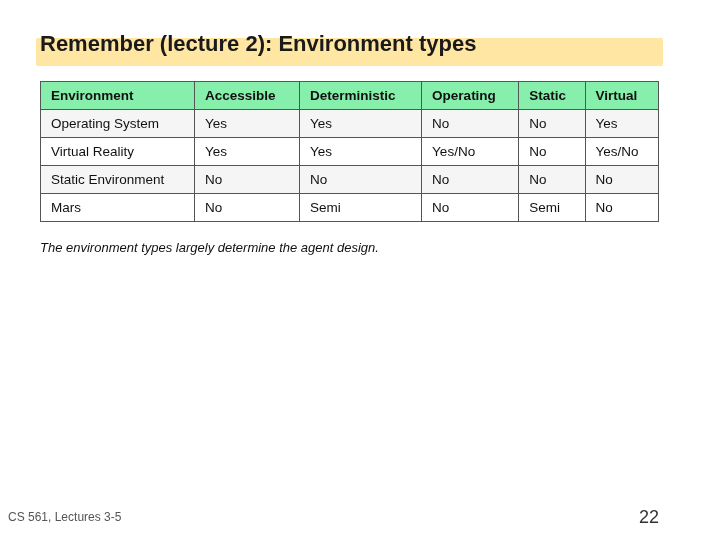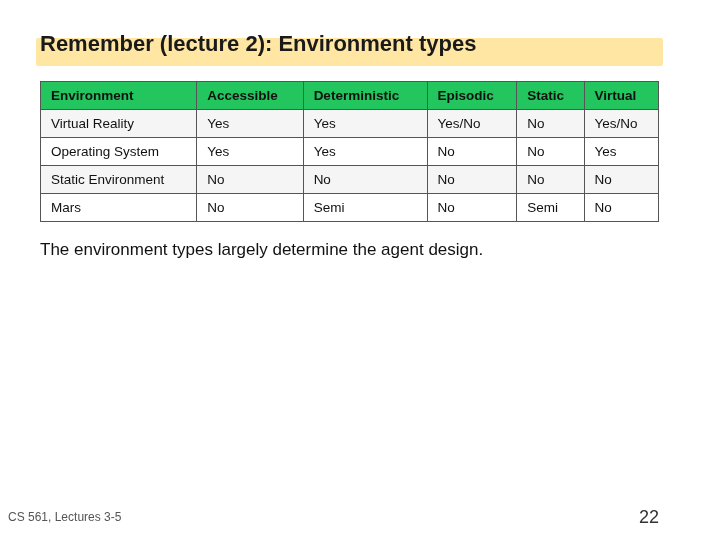--- a/index.html
+++ b/index.html
@@ -56,38 +56,39 @@
     .env-table th,
     .env-table td {
       border: 1px solid #555;
       padding: 6px 10px;
       text-align: left;
       vertical-align: middle;
       color: #111;
     }
 
     .env-table thead tr {
-      background: #22c55e;
+      background: #86efac;
     }
 
     .env-table thead th {
       font-weight: bold;
     }
 
     .env-table tbody tr {
       background: #ffffff;
     }
 
     .env-table tbody tr:nth-child(odd) {
       background: #f5f5f5;
     }
 
     .bottom-text {
-      font-size: 17px;
+      font-size: 13px;
       color: #111;
+      font-style: italic;
       margin-top: 8px;
       margin-bottom: 0;
     }
 
     .footer {
       position: absolute;
       bottom: 16px;
       left: 8px;
       right: 0;
       display: flex;
@@ -116,41 +117,41 @@
     <div class="title-highlight"></div>
     <div class="slide-title">Remember (lecture 2): Environment types</div>
   </div>
 
   <table class="env-table">
     <thead>
       <tr>
         <th>Environment</th>
         <th>Accessible</th>
         <th>Deterministic</th>
-        <th>Episodic</th>
+        <th>Operating</th>
         <th>Static</th>
         <th>Virtual</th>
       </tr>
     </thead>
     <tbody id="table-body">
     <tr>
+          <td>Operating System</td>
+          <td>Yes</td>
+          <td>Yes</td>
+          <td>No</td>
+          <td>No</td>
+          <td>Yes</td>
+        </tr>
+        <tr>
           <td>Virtual Reality</td>
           <td>Yes</td>
           <td>Yes</td>
           <td>Yes/No</td>
           <td>No</td>
           <td>Yes/No</td>
-        </tr>
-        <tr>
-          <td>Operating System</td>
-          <td>Yes</td>
-          <td>Yes</td>
-          <td>No</td>
-          <td>No</td>
-          <td>Yes</td>
         </tr>
         <tr>
           <td>Static Environment</td>
           <td>No</td>
           <td>No</td>
           <td>No</td>
           <td>No</td>
           <td>No</td>
         </tr>
         <tr>

